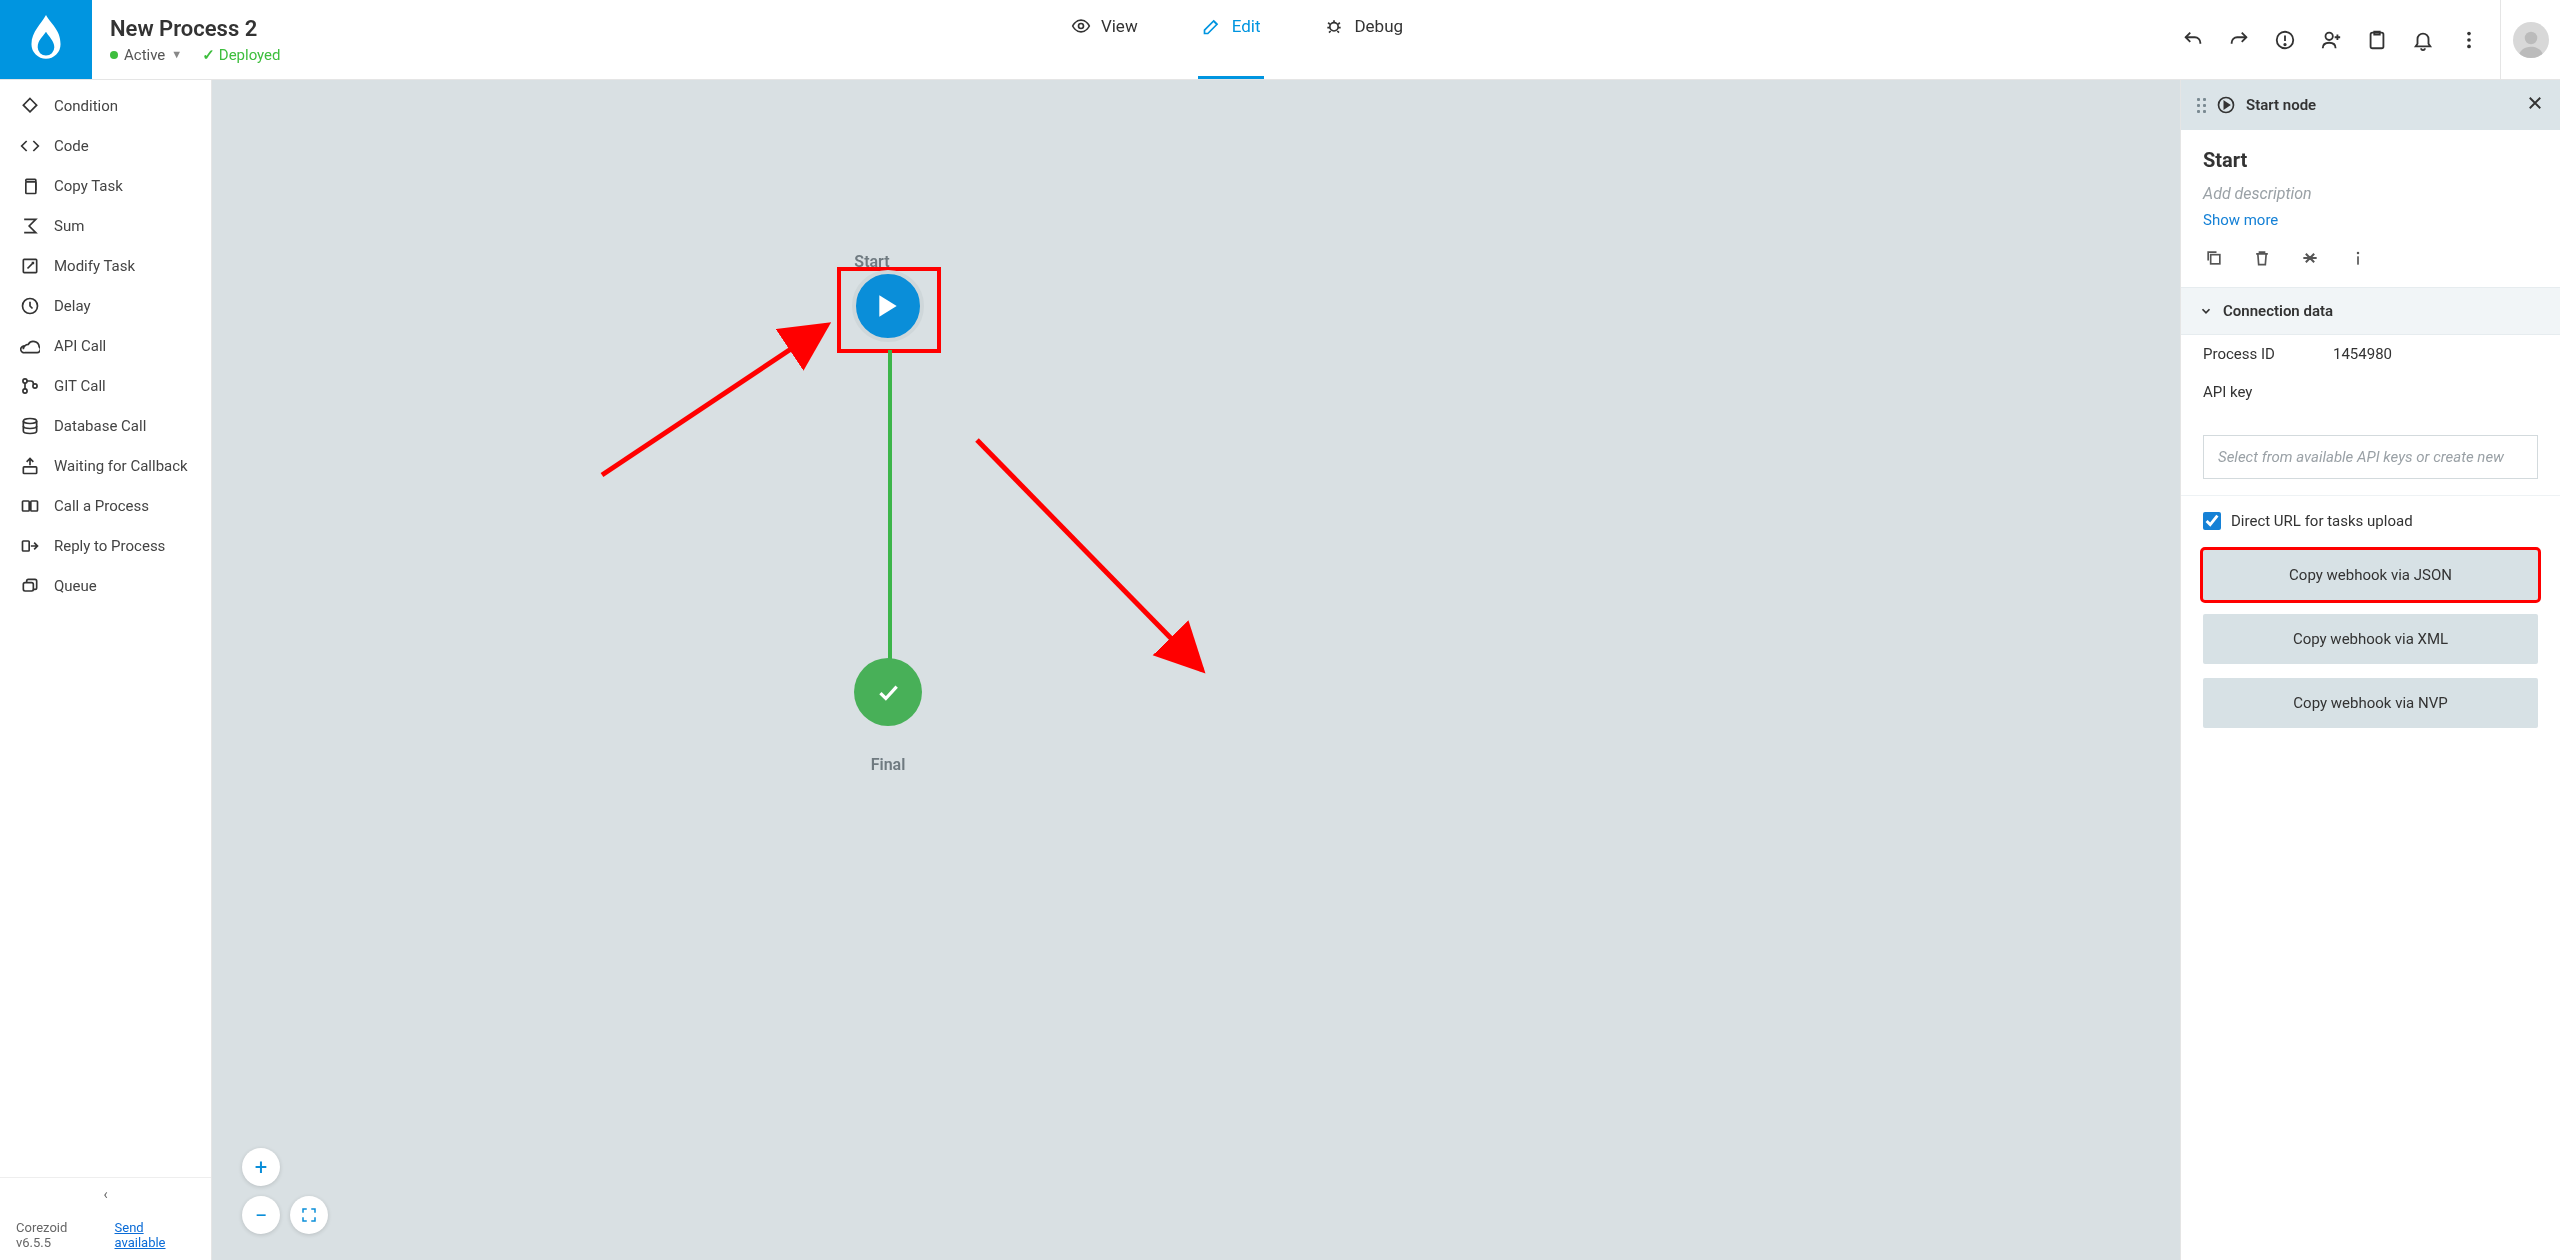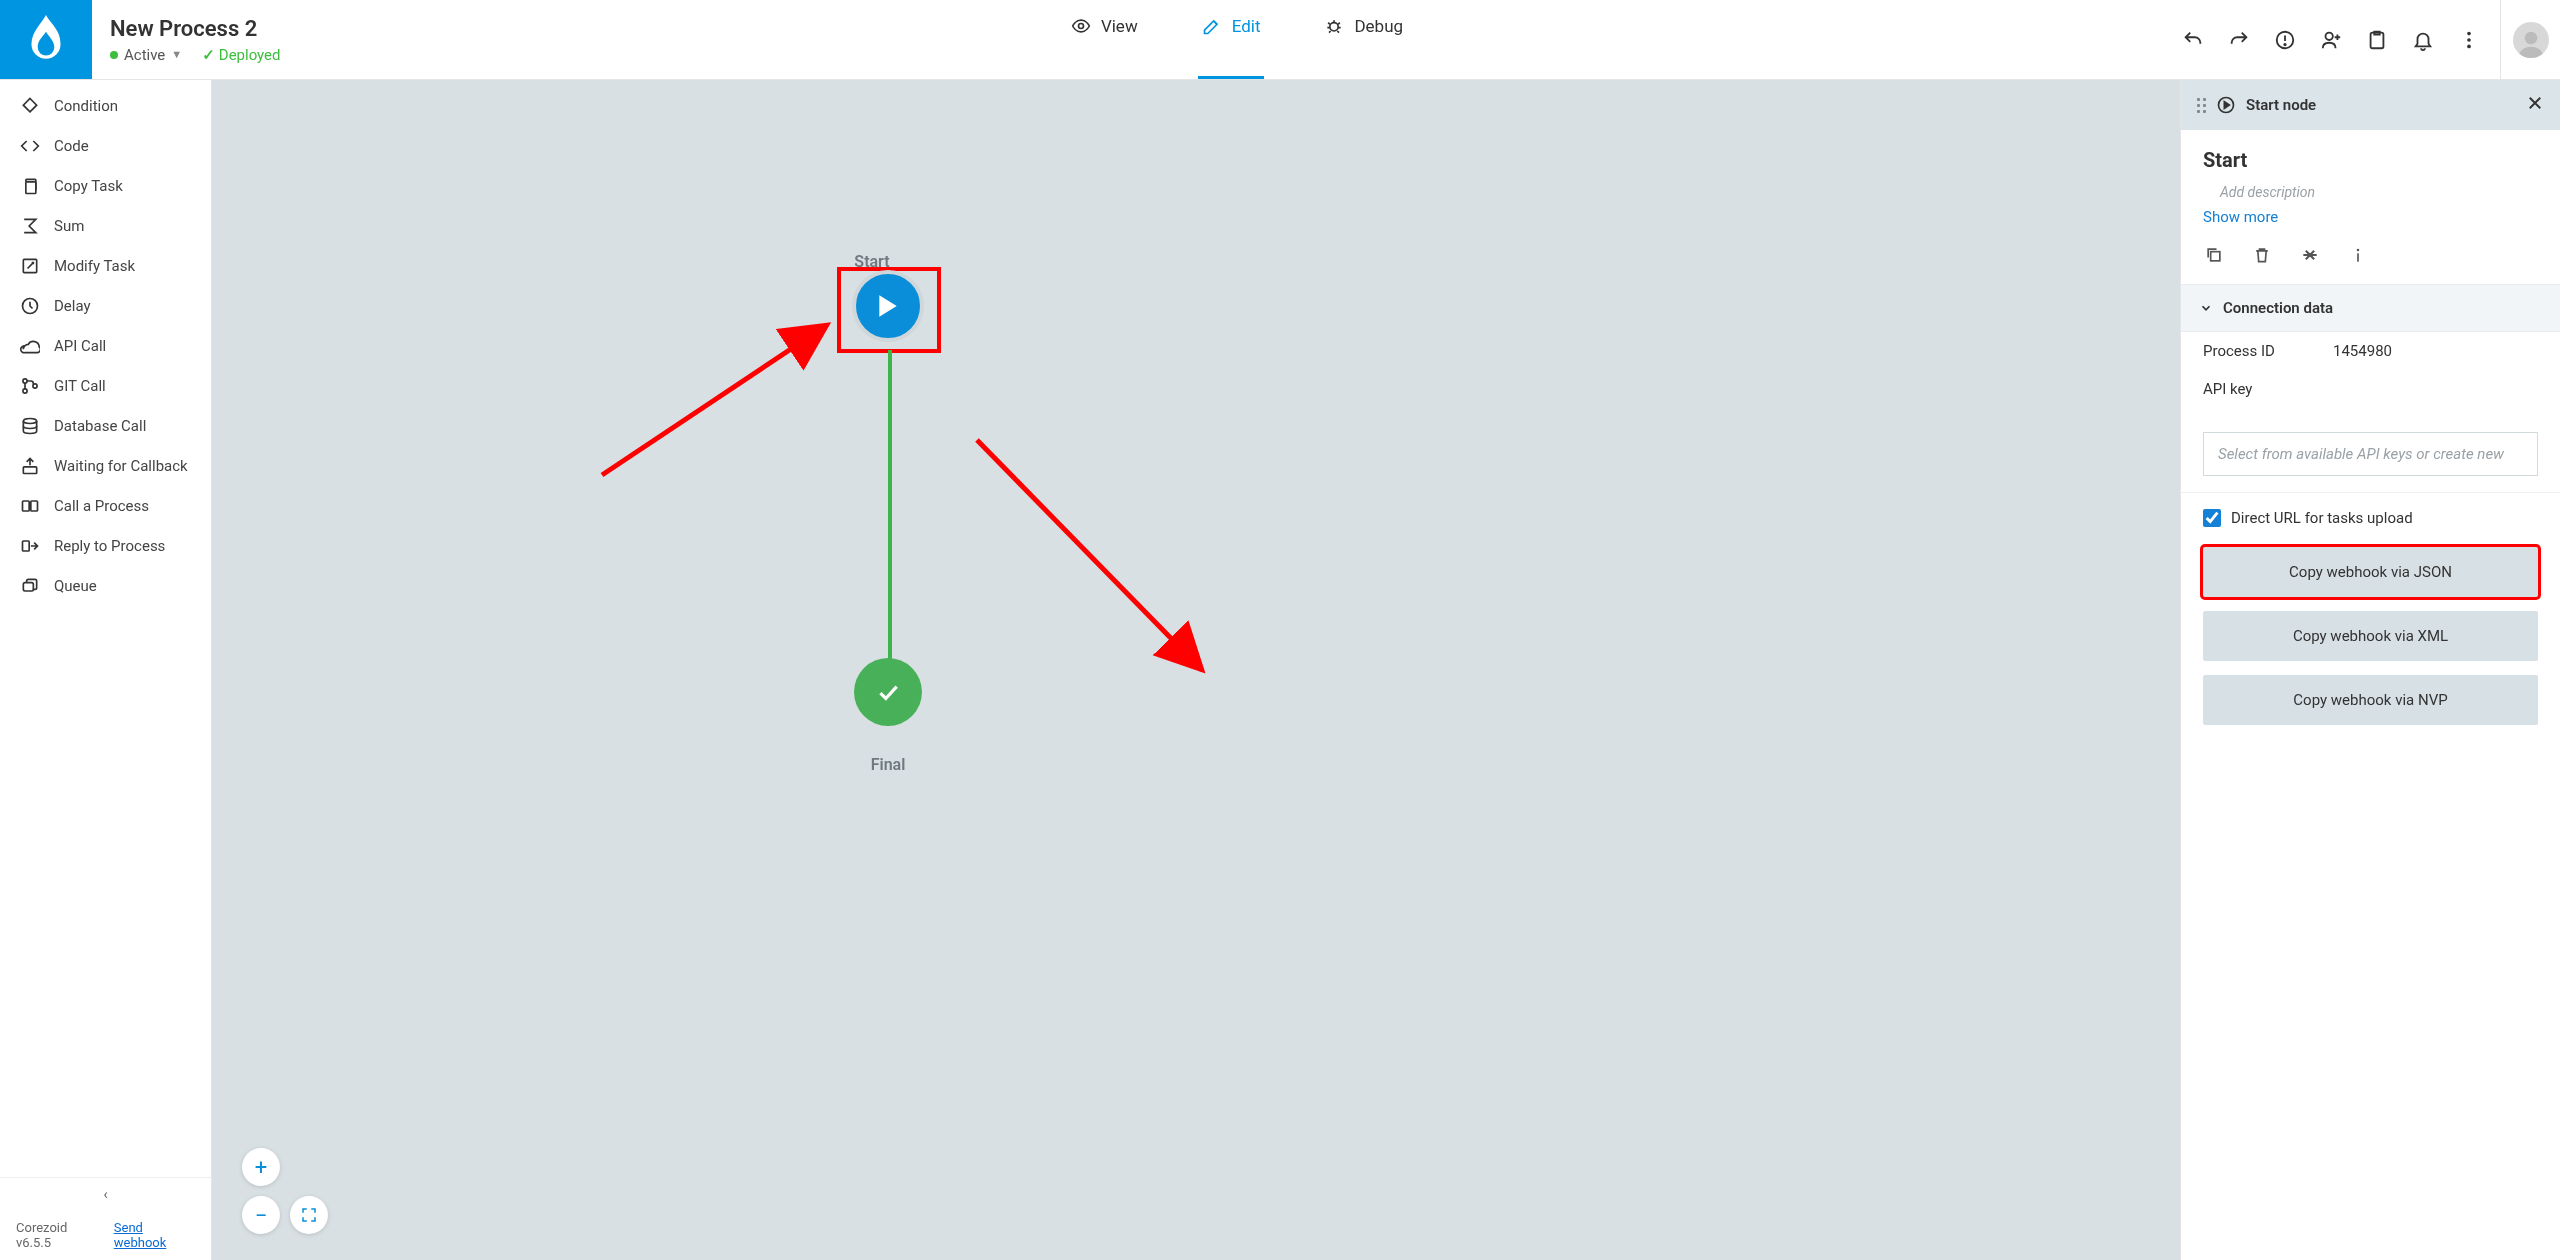--- a/index.html
+++ b/index.html
@@ -263,21 +263,21 @@
   .panel-header-title {
     flex: 1;
     font-weight: 600;
     font-size: 15px;
     color: #333;
   }
   .panel-close { cursor: pointer; color: #333; }
 
   .panel-section { padding: 18px 22px; }
   .panel-title { font-size: 20px; font-weight: 700; margin-bottom: 12px; }
-  .placeholder-text { color: #9aa1a6; font-style: italic; font-size: 14px; margin-left: 17px; }
+  .placeholder-text { color: #9aa1a6; font-style: italic; font-size: 16px; }
   .show-more { color: #1581d6; font-size: 15px; margin-top: 8px; display: inline-block; cursor: pointer; }
   .panel-tool-row {
     display: flex; gap: 26px; margin-top: 18px;
   }
   .panel-tool-row .tool {
     width: 22px; height: 22px;
     display: flex; align-items: center; justify-content: center;
     cursor: pointer;
     color: #555;
   }
@@ -535,21 +535,21 @@
           <svg viewBox="0 0 24 24" fill="none" stroke-width="2">
             <rect x="4" y="8" width="12" height="10" rx="2"></rect>
             <path d="M8 8V6a2 2 0 012-2h8a2 2 0 012 2v8a2 2 0 01-2 2h-2"></path>
           </svg>
           <span>Queue</span>
         </div>
     </div>
     <div class="sidebar-collapse">‹</div>
     <div class="sidebar-footer">
       <span>Corezoid v6.5.5</span>
-      <a>Send webhook</a>
+      <a>Send available</a>
     </div>
   </div>
 
   <div class="canvas">
 
     <div class="node-label start-label">Start</div>
     <div class="start-select"></div>
     <div class="start-node">
       <svg width="22" height="26" viewBox="0 0 20 24">
           <path d="M2 2l16 10L2 22z"></path>

